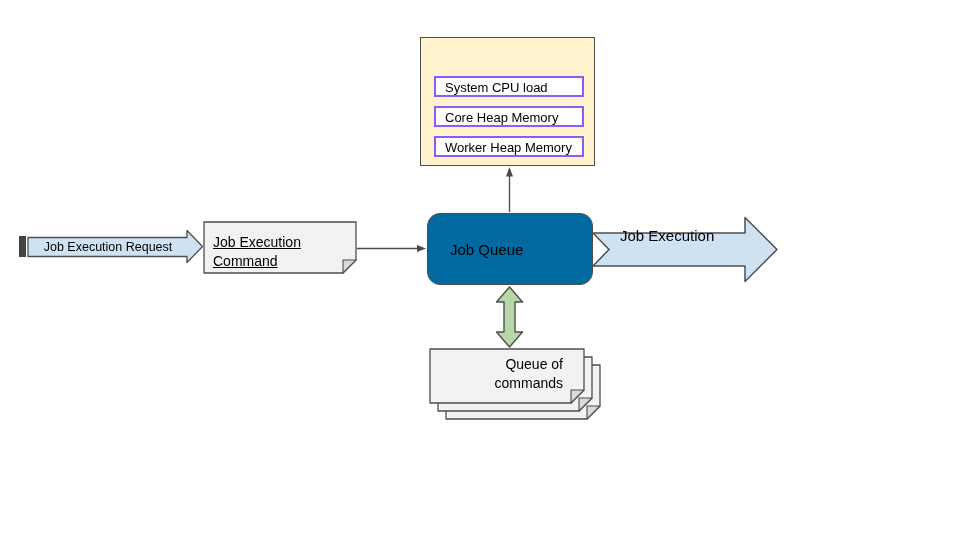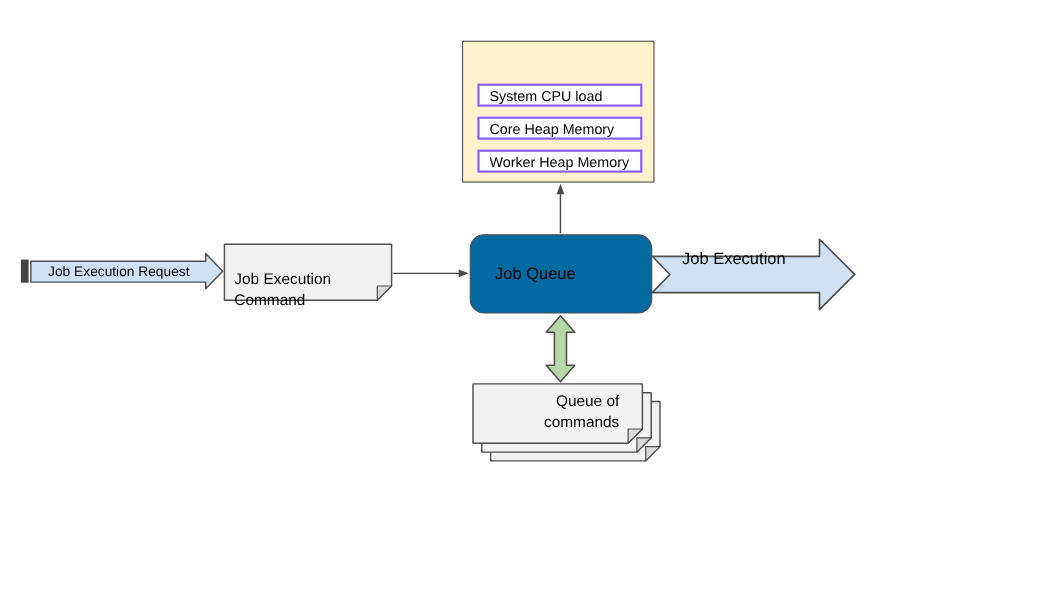--- a/index.html
+++ b/index.html
@@ -61,22 +61,22 @@
 
   
   .shape-label { position: absolute; z-index: 3; }
   #request-label {
     left: 28px; top: 240px; width: 160px;
     text-align: center;
     font-size: 12.5px;
     white-space: nowrap;
   }
   #command-label {
-    left: 213px; top: 244px; width: 135px;
-    font-size: 14px; line-height: 19px;
+    left: 213px; top: 233px; width: 135px;
+    font-size: 14px; line-height: 19px; text-decoration: underline;
   }
   #execution-label {
     left: 620px; top: 227px;
     font-size: 15px;
     white-space: nowrap;
   }
   #queue-label {
     left: 443px; top: 355px; width: 120px;
     font-size: 14px; line-height: 19px; text-align: right;
   }

